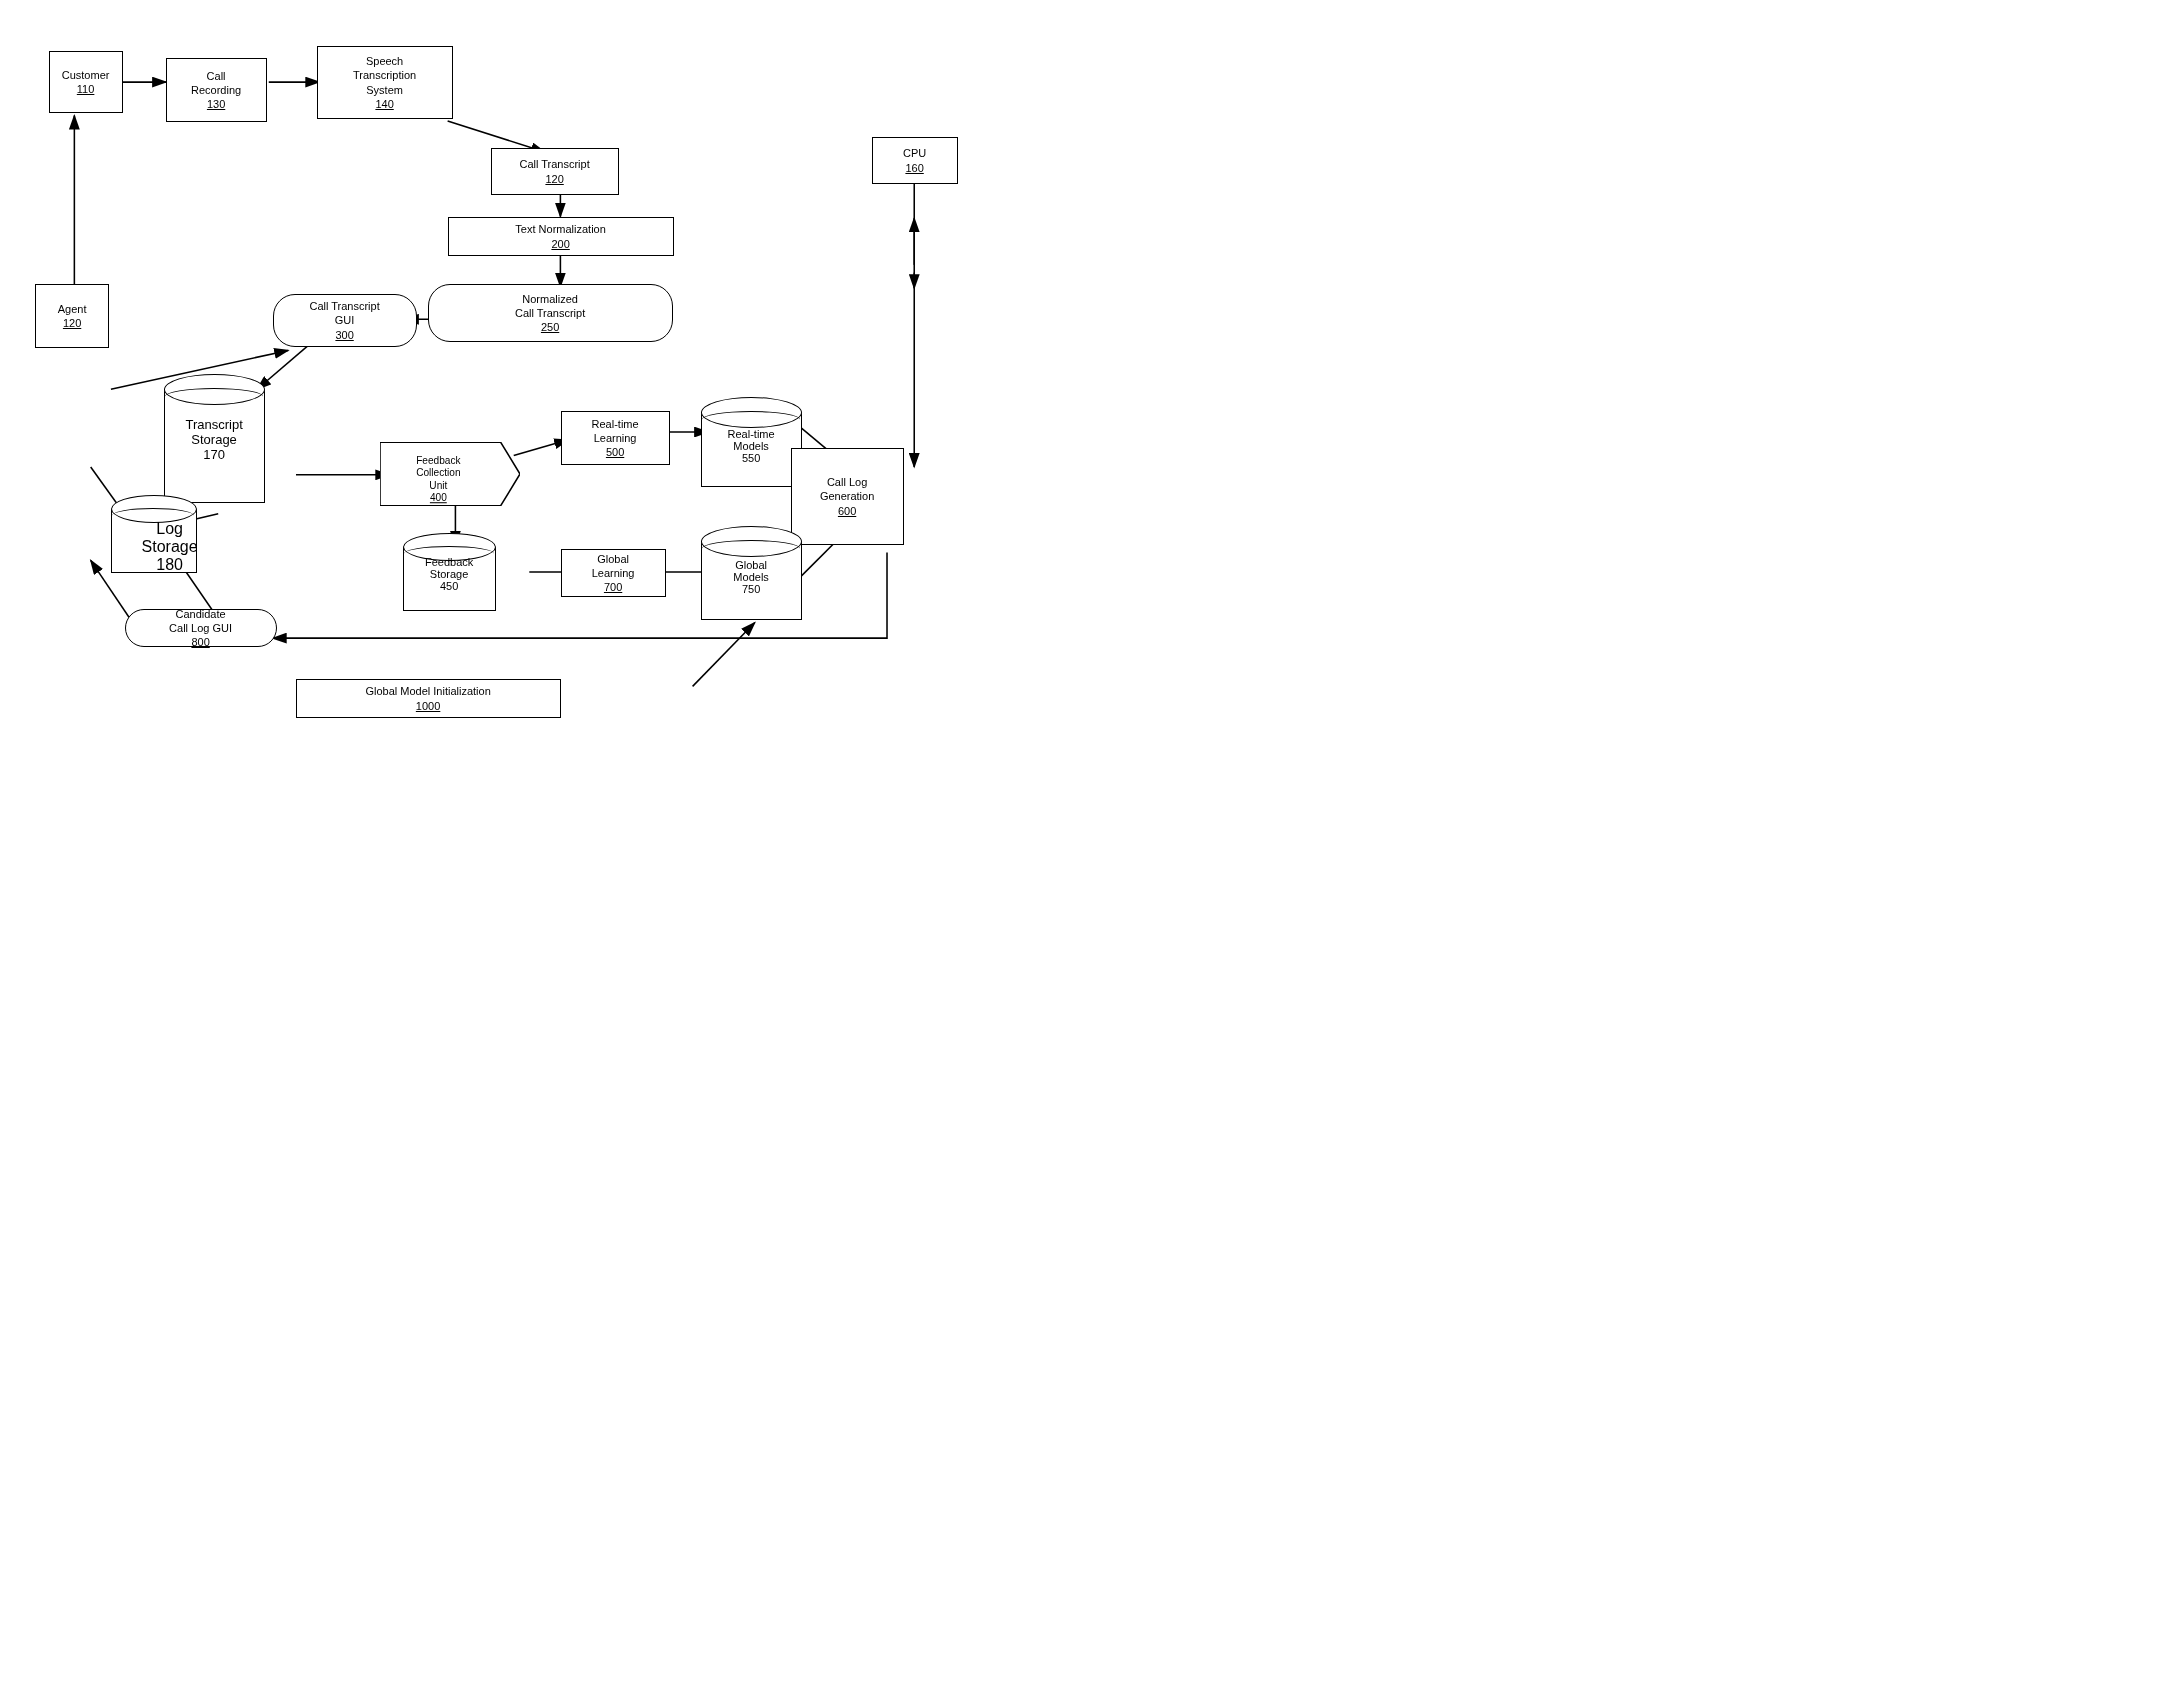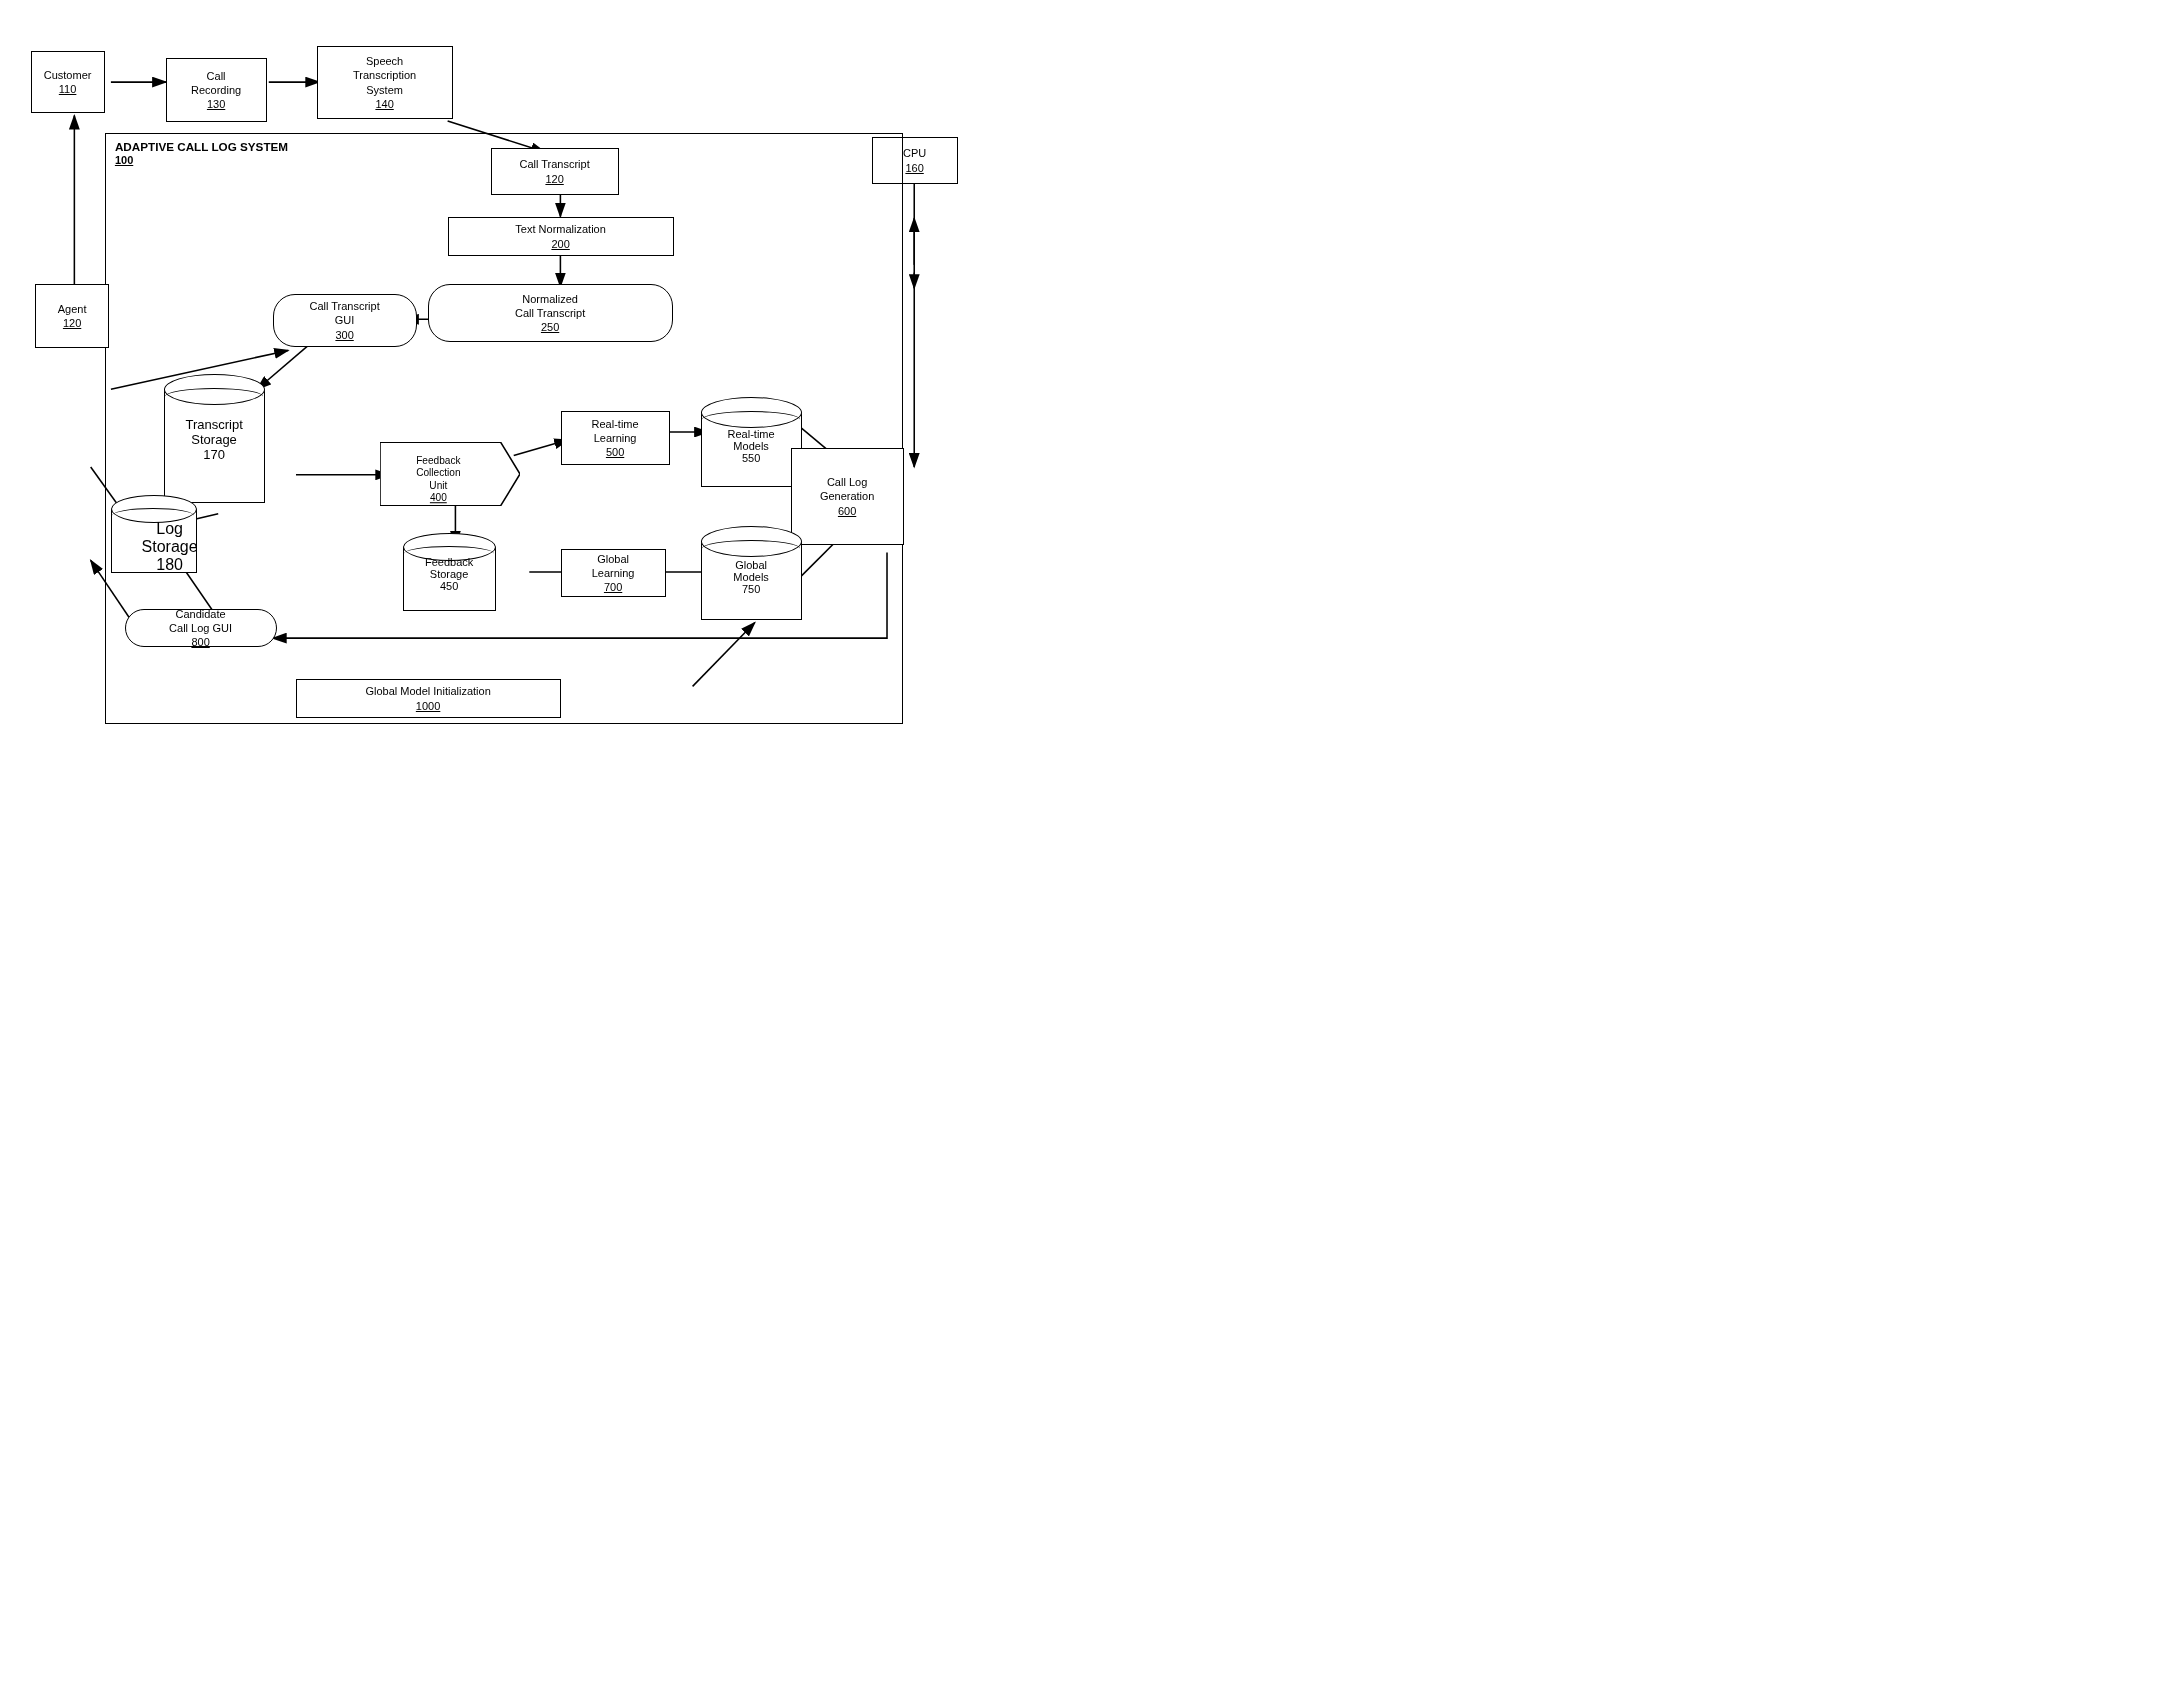--- a/index.html
+++ b/index.html
@@ -124,21 +124,21 @@
 
     <line x1="870" y1="862" x2="950" y2="780" stroke="#000" stroke-width="2" marker-end="url(#arrowhead)"></line>
 
     <line x1="470" y1="880" x2="680" y2="880" stroke="#000" stroke-width="2" marker-end="url(#arrowhead)"></line>
 
     <line x1="175" y1="690" x2="96" y2="580" stroke="#000" stroke-width="2"></line>
 
     <line x1="260" y1="640" x2="175" y2="660" stroke="#000" stroke-width="2" marker-end="url(#arrowhead)"></line>
   </svg>
 
-  <div class="box" style="left:15px; top:35px; width:74px; height:62px;">
+  <div class="box" style="left:33px; top:35px; width:74px; height:62px;">
     <span>Customer</span>
     <span class="num">110</span>
   </div>
 
   <div class="box" style="left:150px; top:34px; width:101px; height:64px;margin-top:8px;">
     <span>Call<br>Recording</span>
     <span class="num">130</span>
   </div>
 
   <div class="box" style="left:301px; top:30px; width:136px; height:73px;">
@@ -159,26 +159,20 @@
   <div class="box" style="left:432px; top:201px; width:226px; height:39px;">
     <span>Text Normalization</span>
     <span class="num">200</span>
   </div>
 
   <div class="box box-rounded" style="left:412px; top:268px; width:245px; height:58px;">
     <span>Normalized<br>Call Transcript</span>
     <span class="num">250</span>
   </div>
 
-  <div class="system-box" style="left:89px; top:117px; width:798px; height:591px;">
-    <div style="position:absolute; top:6.2px; left:9.3px; font-size:11.7px; font-weight:bold; font-family:Arial;">
-      <span>ADAPTIVE CALL LOG SYSTEM</span><br>
-      <span class="underline" style="font-size:11px;">100</span>
-    </div>
-  </div>
 
   <div class="box box-rounded" style="left:257px; top:278px; width:144px; height:53px;">
     <span>Call Transcript<br>GUI</span>
     <span class="num">300</span>
   </div>
 
   <div style="position:absolute; left:148px; top:358px; width:101px; height:128px;">
 
     <div style="position:absolute; top:15.6px; left:0; width:101px; height:113px;
                 background:#fff; border-left:1.6px solid #000; border-right:1.6px solid #000; border-bottom:1.6px solid #000;"></div>

